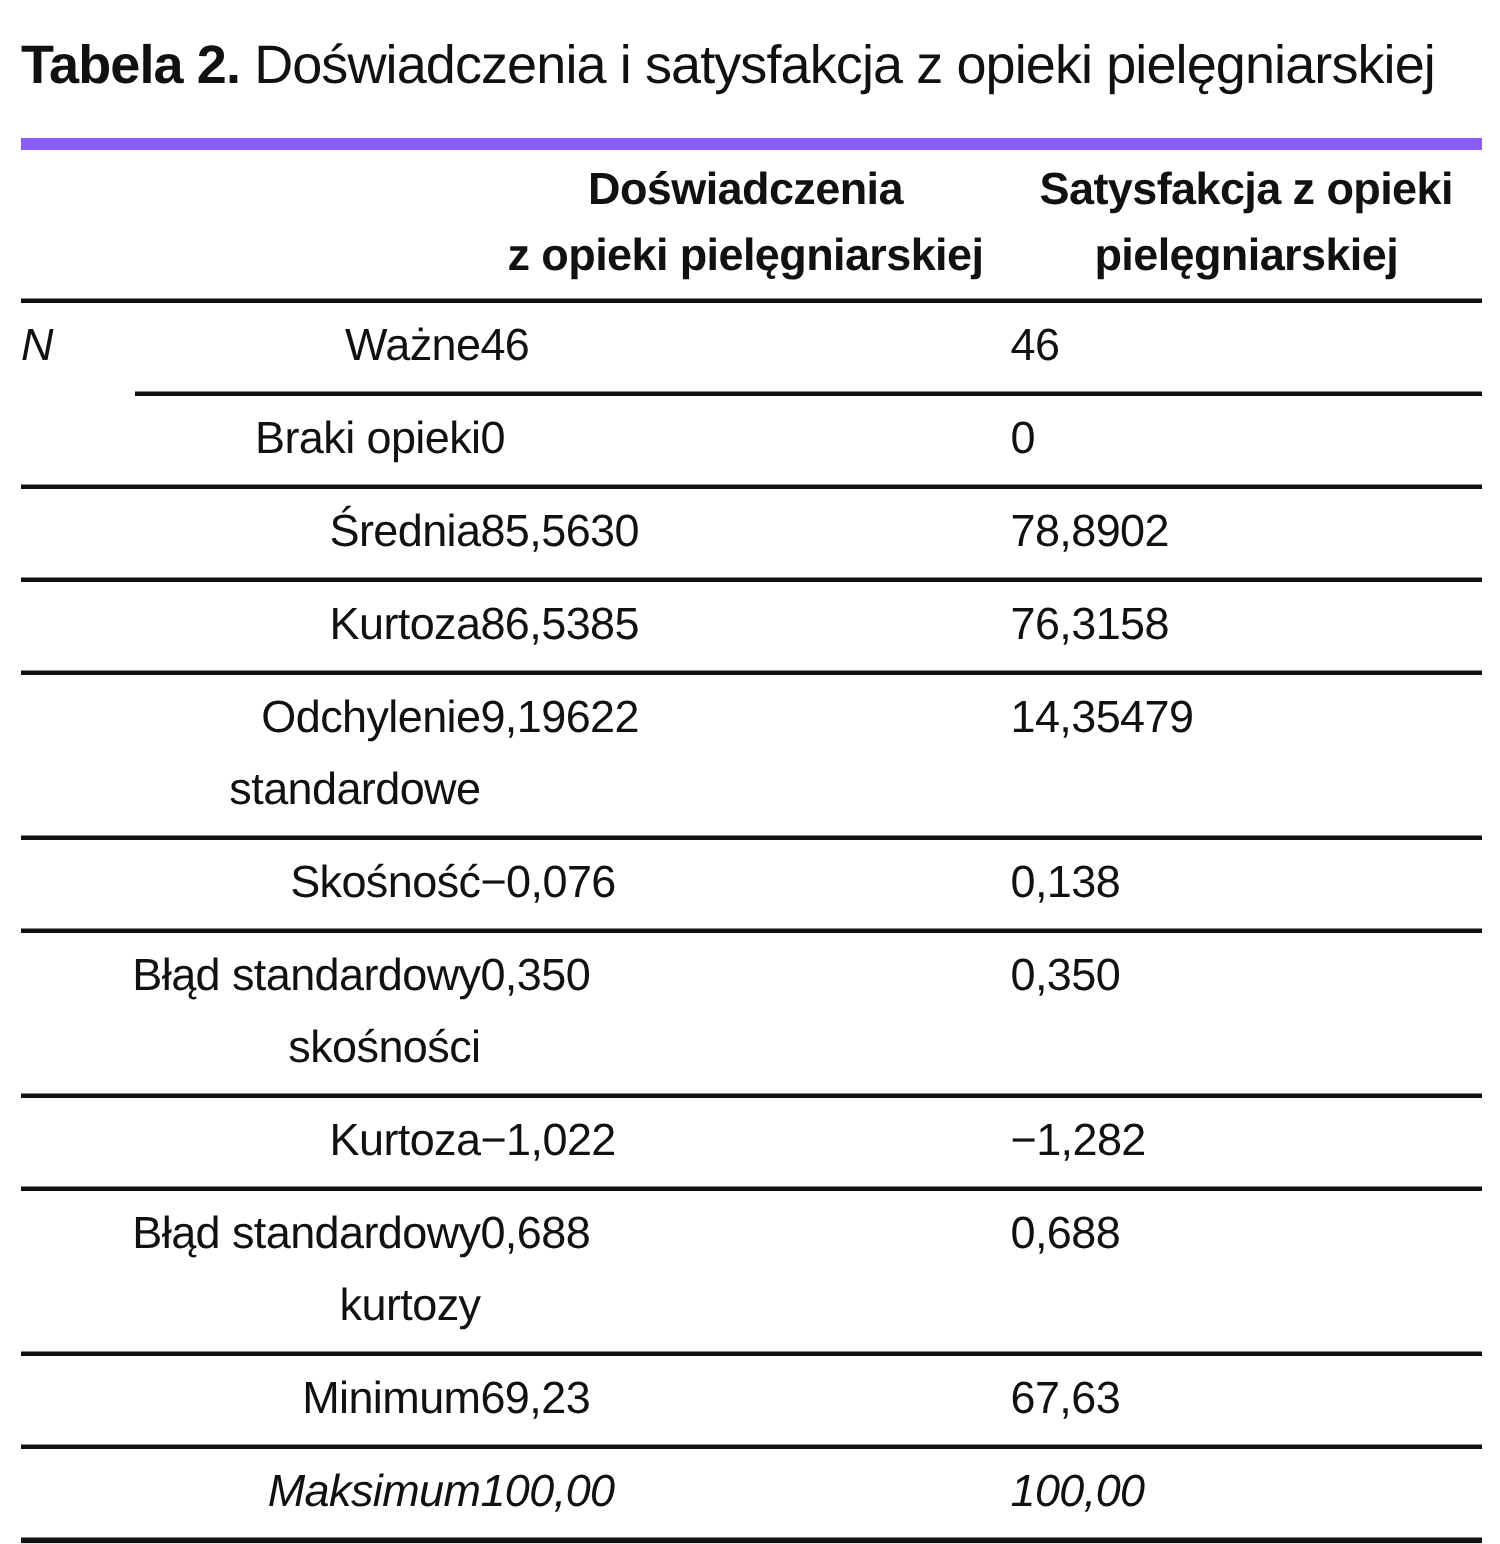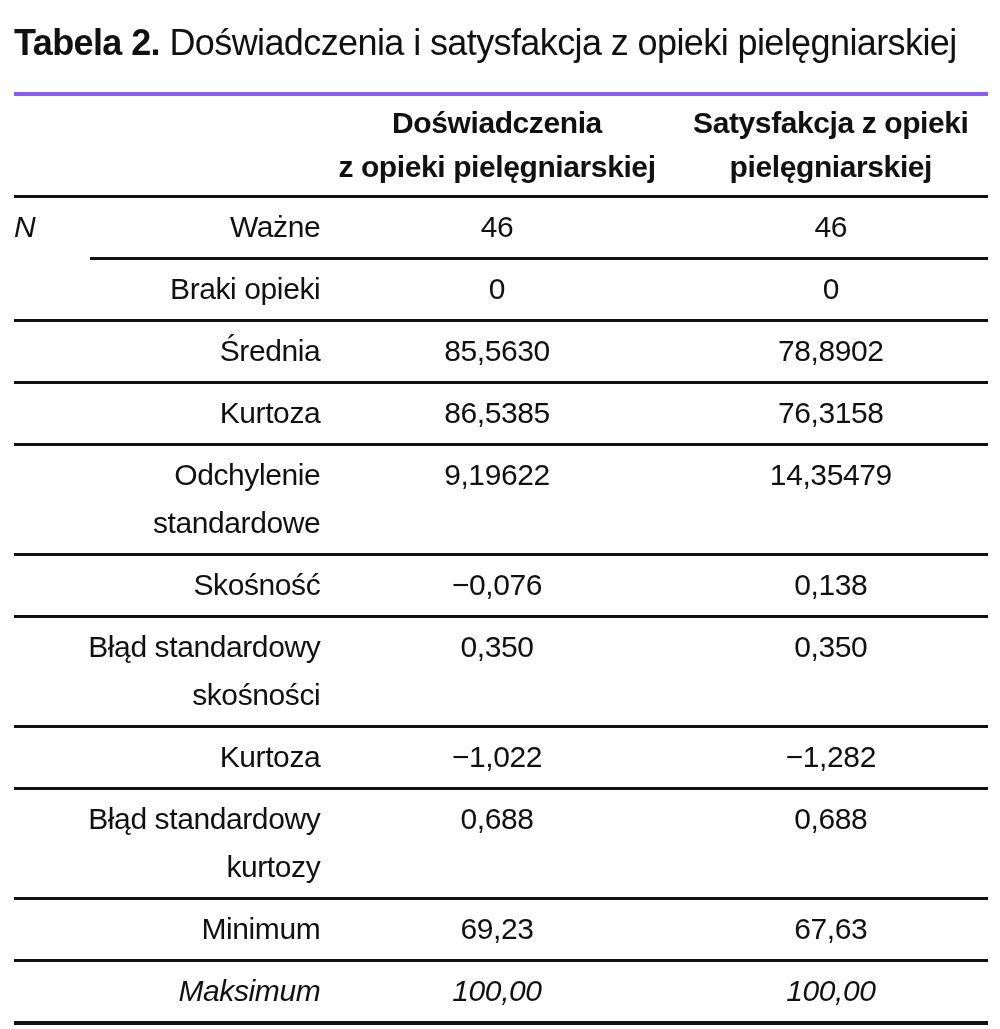--- a/index.html
+++ b/index.html
@@ -29,21 +29,21 @@
     letter-spacing: -0.6px;
     white-space: nowrap;
   }
   .table-title .title-label {
     font-weight: 700;
   }
   table.stats {
     margin-top: 28px;
     width: 100%;
     border-collapse: collapse;
-    border-top: 4px solid #8b5cf6;
+    border-top: 8px solid #8b5cf6;
     table-layout: fixed;
   }
   table.stats th, table.stats td {
     font-size: 30px;
     letter-spacing: -0.4px;
     vertical-align: top;
     padding: 5px 0 6px 0;
   }
   thead th {
     font-weight: 700;
@@ -63,21 +63,20 @@
   }
   td.col-sublabel {
     padding-left: 15px;
     text-align: right;
   }
   td.col-label {
     padding-left: 16px;
     text-align: right;
   }
   td.col-val {
-    text-align: center;
   }
   tr.last-row td {
     border-bottom-width: 4px;
     font-style: italic;
   }
 </style>
 </head>
 <body>
 
 <div class="page">

